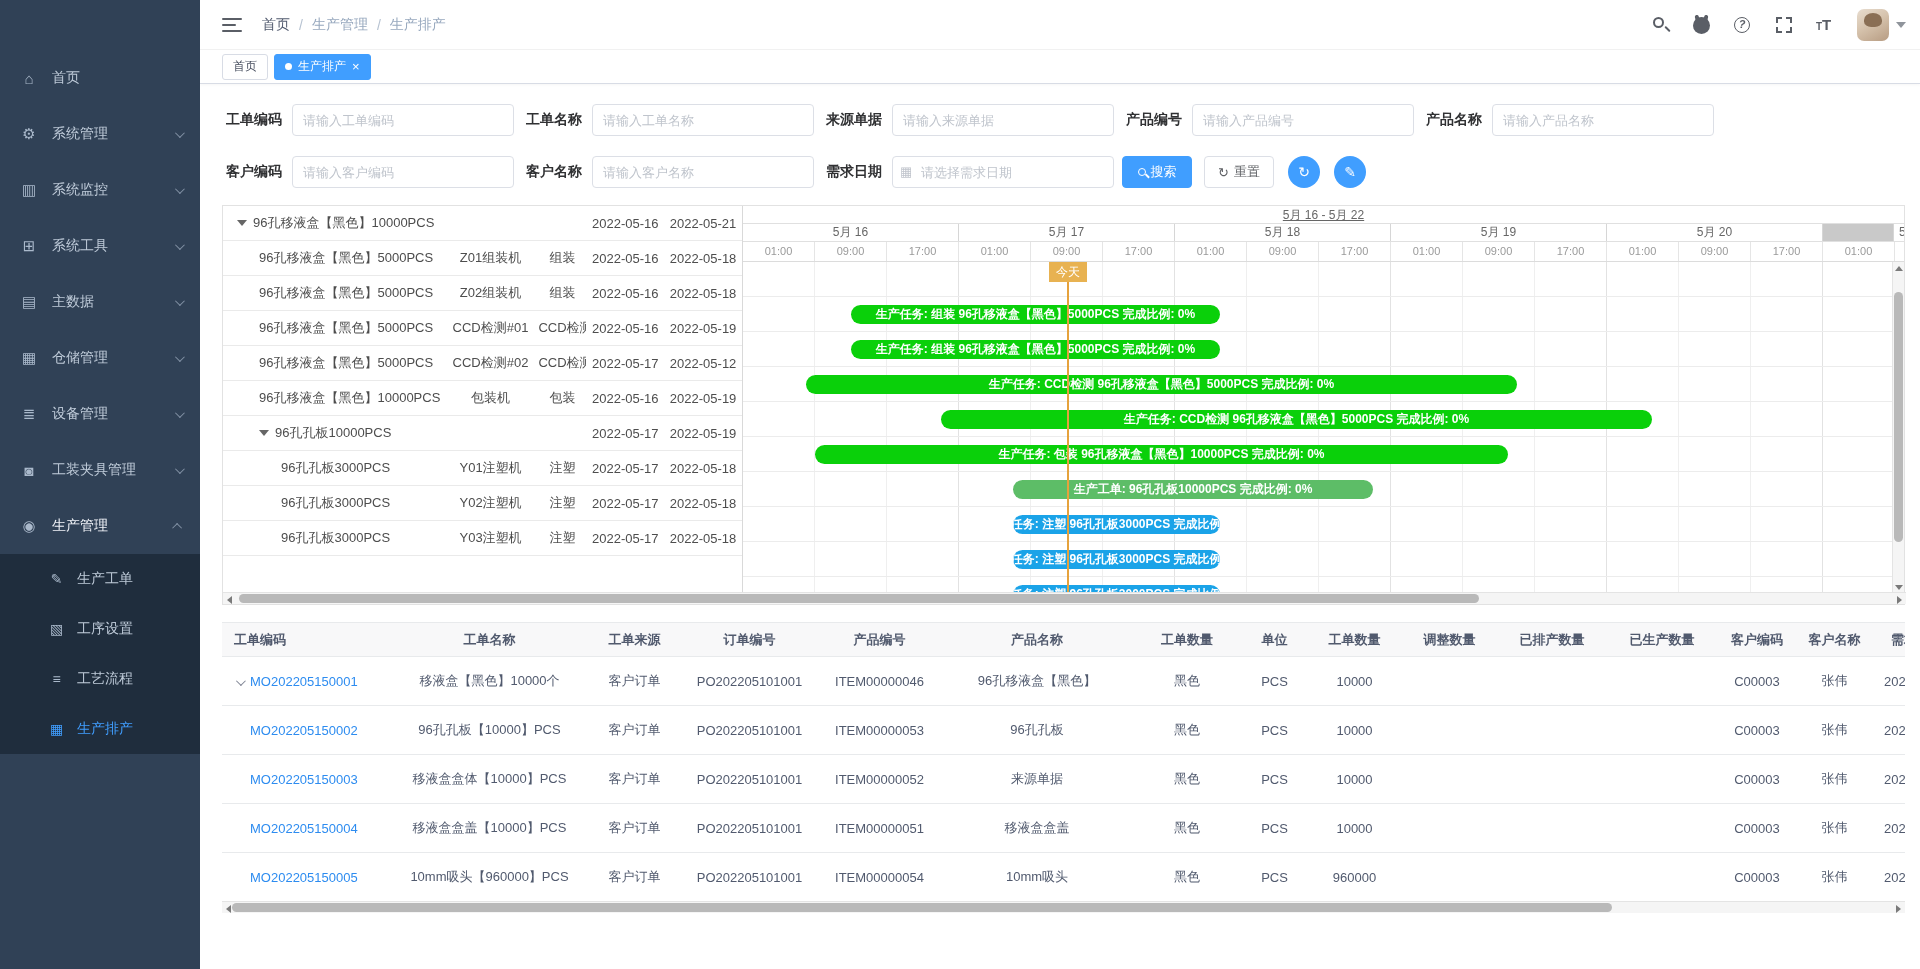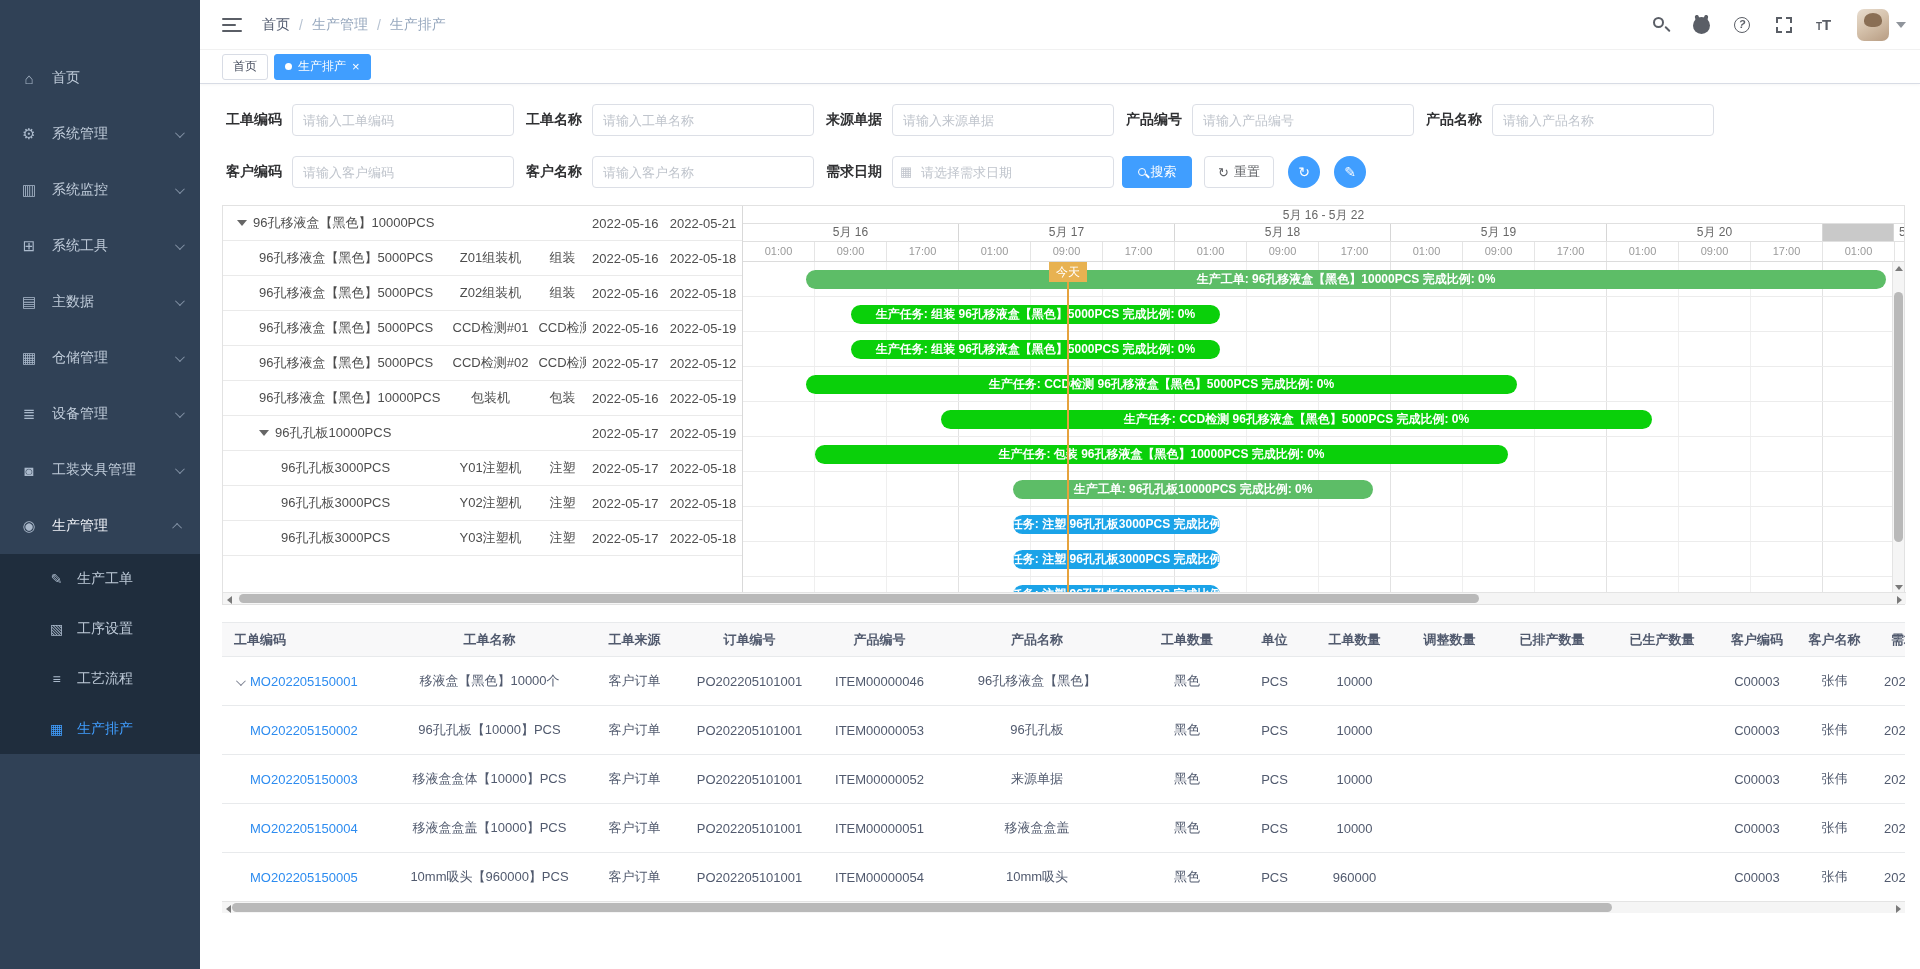--- a/index.html
+++ b/index.html
@@ -88,21 +88,21 @@
   .gantt { position:absolute; left:222px; top:205px; width:1683px; height:400px; border:1px solid #e2e2e2; background:#fff; }
   .g-left { position:absolute; left:0; top:0; width:520px; height:388px; border-right:1px solid #d9d9d9; overflow:hidden; }
   .g-left-head { height:56px; display:flex; align-items:center; border-bottom:1px solid #dcdcdc; }
   .g-col-h { text-align:center; color:#9a9a9a; font-size:13px; }
   .g-left-row { height:35px; display:flex; align-items:center; border-bottom:1px solid #eaeaea; font-size:13px; color:#4d4d4d; }
   .g-cell { white-space:nowrap; overflow:hidden; }
   .g-cell.c-task { display:flex; align-items:center; }
   .g-cell.center { text-align:center; }
   .caret-tri { flex:none; width:0; height:0; border-left:5px solid transparent; border-right:5px solid transparent; border-top:6px solid #666; margin-right:6px; }
   .g-right { position:absolute; left:520px; top:0; right:0; height:388px; overflow:hidden; }
-  .g-range { height:18px; line-height:18px; text-align:center; font-size:12px; color:#666; border-bottom:1px solid #e0e0e0; }
+  .g-range { height:18px; line-height:18px; text-align:center; font-size:12px; color:#666; border-bottom:1px solid #e0e0e0;text-decoration:underline; }
   .g-days { height:18px; display:flex; border-bottom:1px solid #e0e0e0; overflow:hidden; }
   .g-day { height:18px; line-height:17px; font-size:12px; color:#666; text-align:center; border-right:1px solid #d6d6d6; white-space:nowrap; }
   .g-day.shaded { background:#c9c9c9; text-align:left; }
   .g-day.shaded span { padding-left:76px; }
   .g-hours { height:20px; display:flex; border-bottom:1px solid #dcdcdc; overflow:hidden; }
   .g-hour { width:72px; height:20px; line-height:19px; font-size:11px; color:#9a9a9a; text-align:center; border-right:1px solid #e5e5e5; flex:none; }
   .g-body { position:absolute; left:0; top:56px; width:1151px; height:332px; overflow:hidden; background:#fff; }
   .g-vline { position:absolute; top:0; bottom:0; width:1px; background:#efefef; }
   .g-vline.day { background:#e2e2e2; }
   .g-hline { position:absolute; left:0; right:0; height:1px; background:#ececec; }
@@ -446,23 +446,20 @@
           <div class="g-vline" style="left: 503px;"></div>
           <div class="g-vline" style="left: 575px;"></div>
           <div class="g-vline day" style="left: 647px;"></div>
           <div class="g-vline" style="left: 719px;"></div>
           <div class="g-vline" style="left: 791px;"></div>
           <div class="g-vline day" style="left: 863px;"></div>
           <div class="g-vline" style="left: 935px;"></div>
           <div class="g-vline" style="left: 1007px;"></div>
           <div class="g-vline day" style="left: 1079px;"></div>
           <div class="g-hline" style="top: 34px;"></div>
-          <div class="g-bar order" style="left: 63px; width: 1080px; top: 8px;">
-            <span>生产工单: 96孔移液盒【黑色】10000PCS 完成比例: 0%</span>
-          </div>
           <div class="g-hline" style="top: 69px;"></div>
           <div class="g-bar task" style="left: 108px; width: 369px; top: 43px;">
             <span>生产任务: 组装 96孔移液盒【黑色】5000PCS 完成比例: 0%</span>
           </div>
           <div class="g-hline" style="top: 104px;"></div>
           <div class="g-bar task" style="left: 108px; width: 369px; top: 78px;">
             <span>生产任务: 组装 96孔移液盒【黑色】5000PCS 完成比例: 0%</span>
           </div>
           <div class="g-hline" style="top: 139px;"></div>
           <div class="g-bar task" style="left: 63px; width: 711px; top: 113px;">

